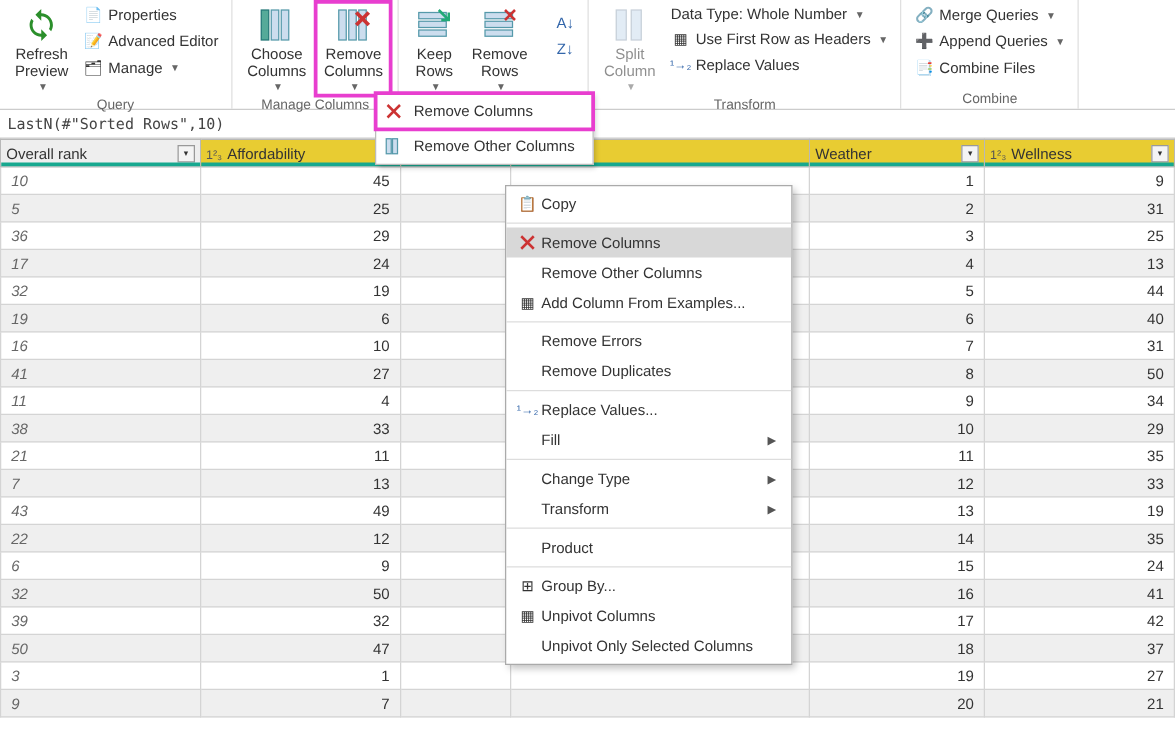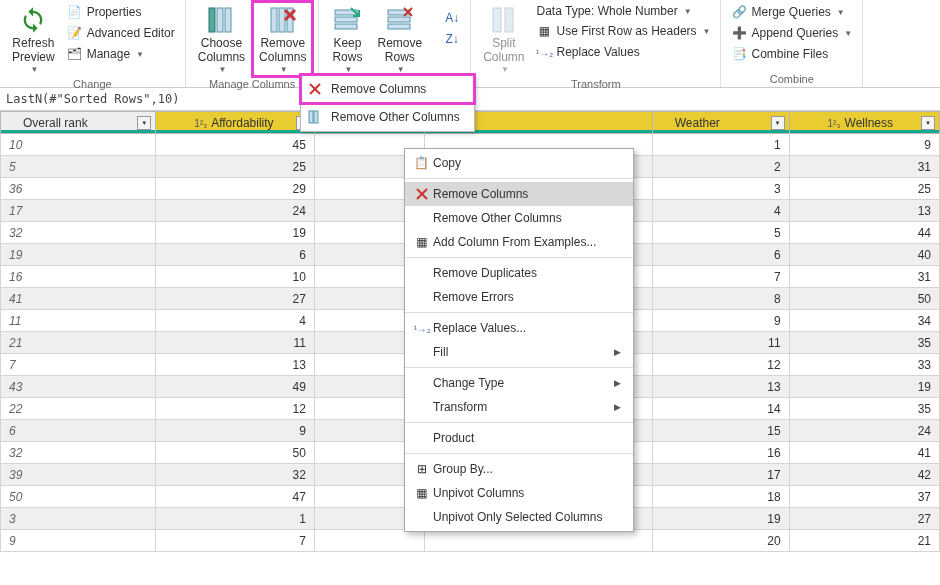--- a/index.html
+++ b/index.html
@@ -21,25 +21,25 @@
 
 .ribbon-dd { position: absolute; top: 74px; left: 300px; background: #fff; border: 1px solid #bbb; box-shadow: 2px 2px 4px rgba(0,0,0,0.2); z-index: 5; }
 .ribbon-dd .dd-item { display: flex; align-items: center; gap: 8px; padding: 6px 14px 6px 6px; cursor: pointer; }
 .ribbon-dd .dd-ic { width: 16px; height: 16px; display: flex; align-items: center; justify-content: center; }
 
 
 .formula { padding: 4px 6px; font-family: Consolas, monospace; font-size: 12px; border-bottom: 1px solid #ccc; color: #444; }
 
 
 .tbl { width: 100%; border-collapse: collapse; }
-.tbl th { background: #e8cc32; text-align: left; font-weight: normal; padding: 3px 22px; border: 1px solid #b8b8b8; position: relative; font-size: 12px; height: 22px; }
+.tbl th { background: #e8cc32; text-align: left; font-weight: normal; padding: 3px 4px; border: 1px solid #b8b8b8; position: relative; font-size: 12px; height: 22px; }
 .tbl th.first { background: #eee; }
 .tbl th .hdr-bar { position: absolute; left: 0; right: 0; bottom: 0; height: 3px; background: #17a88f; }
 .tbl th .filter { position: absolute; right: 4px; top: 4px; width: 14px; height: 14px; border: 1px solid #999; background: #f4f4f4; display: flex; align-items: center; justify-content: center; font-size: 7px; }
-.tbl th .type-ic { font-size: 10px; color: #555; margin-right: 4px; margin-left: 16px; }
+.tbl th .type-ic { font-size: 10px; color: #555; margin-right: 4px; }
 .tbl td { border: 1px solid #d4d4d4; padding: 2px 8px; text-align: right; font-size: 12px; height: 22px; }
 .tbl tr:nth-child(odd) td { background: #fff; }
 .tbl tr:nth-child(even) td { background: #efefef; }
 .tbl td.first, .tbl th.first { text-align: left; }
 .tbl td.first { font-style: italic; color: #666; }
 .tbl thead th.first { font-style: normal; color: #333; }
 
 
 .ctx { position: absolute; top: 148px; left: 404px; width: 230px; background: #fff; border: 1px solid #aaa; box-shadow: 3px 3px 6px rgba(0,0,0,0.25); z-index: 10; padding: 2px 0; }
 .ctx .item { display: flex; align-items: center; padding: 4px 12px 4px 6px; cursor: pointer; font-size: 12px; }
@@ -74,21 +74,21 @@
             <span class="ic">📝</span>
             <span>Advanced Editor</span>
           </div>
         <div class="small-btn">
             <span class="ic">🗂</span>
             <span>Manage</span>
             <span class="drop">▼</span>
           </div>
       </div>
     </div>
-    <div class="rgroup-label">Change</div>
+    <div class="rgroup-label">Query</div>
   </div>
 
   <div class="rgroup">
     <div class="rgroup-body">
       <div class="big-btn">
         <span class="ic">
             <svg width="28" height="28">
               <rect x="2" y="2" width="6" height="24" fill="#5a9" stroke="#277"></rect>
               <rect x="10" y="2" width="6" height="24" fill="#cde" stroke="#59a"></rect>
               <rect x="18" y="2" width="6" height="24" fill="#cde" stroke="#59a"></rect>
@@ -315,20 +315,28 @@
       </tr>
       <tr>
         <td class="first">11</td>
         <td>4</td>
         <td></td>
         <td></td>
         <td>9</td>
         <td>34</td>
       </tr>
       <tr>
+        <td class="first">38</td>
+        <td>33</td>
+        <td></td>
+        <td></td>
+        <td>10</td>
+        <td>29</td>
+      </tr>
+      <tr>
         <td class="first">21</td>
         <td>11</td>
         <td></td>
         <td></td>
         <td>11</td>
         <td>35</td>
       </tr>
       <tr>
         <td class="first">7</td>
         <td>13</td>
@@ -423,25 +431,25 @@
       <span class="ci"></span>
       <span>Remove Other Columns</span>
     </div>
   <div class="item">
       <span class="ci">▦</span>
       <span>Add Column From Examples...</span>
     </div>
   <div class="sep"></div>
   <div class="item">
       <span class="ci"></span>
+      <span>Remove Errors</span>
+    </div>
+  <div class="item">
+      <span class="ci"></span>
       <span>Remove Duplicates</span>
-    </div>
-  <div class="item">
-      <span class="ci"></span>
-      <span>Remove Errors</span>
     </div>
   <div class="sep"></div>
   <div class="item">
       <span class="ci" style="color:#36a;font-size:10px">¹→₂</span>
       <span>Replace Values...</span>
     </div>
   <div class="item">
       <span class="ci"></span>
       <span>Fill</span>
       <span class="arrow">▶</span>

